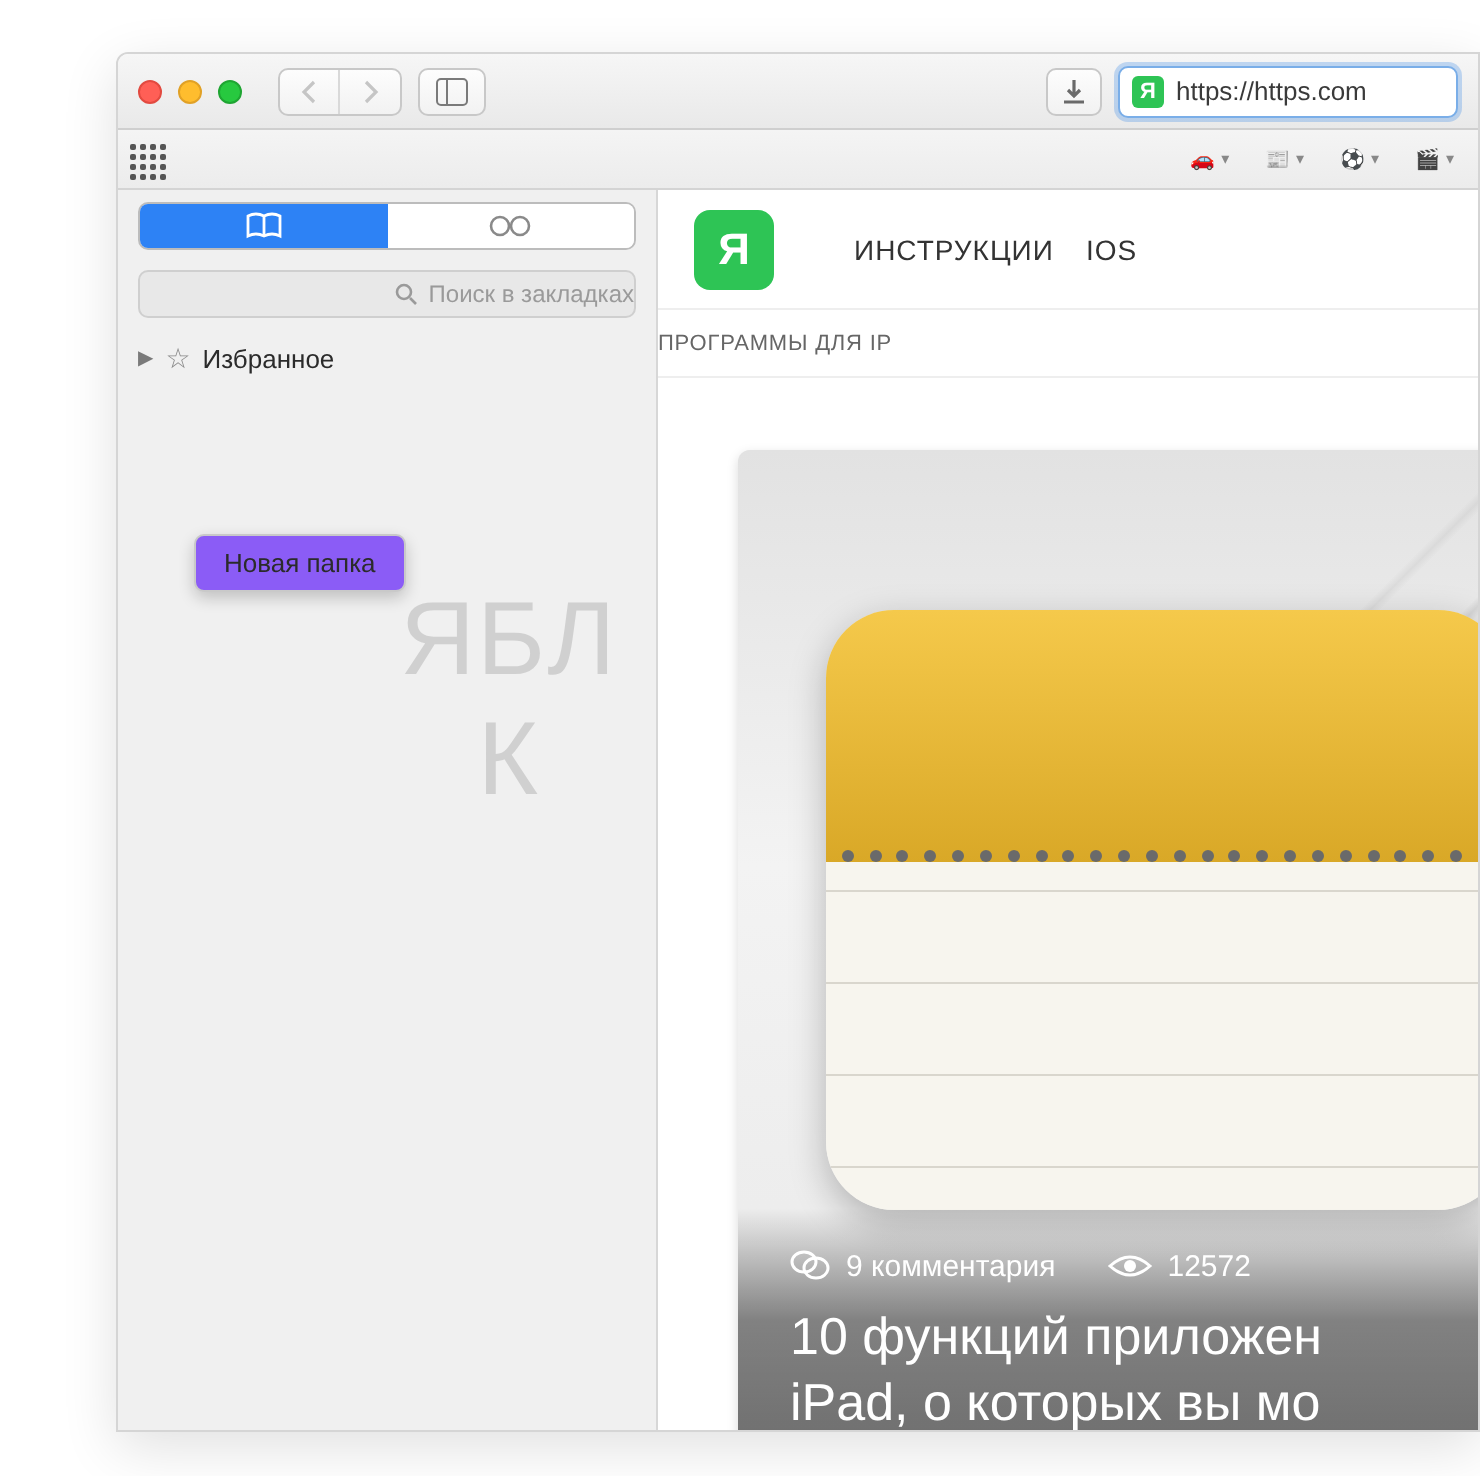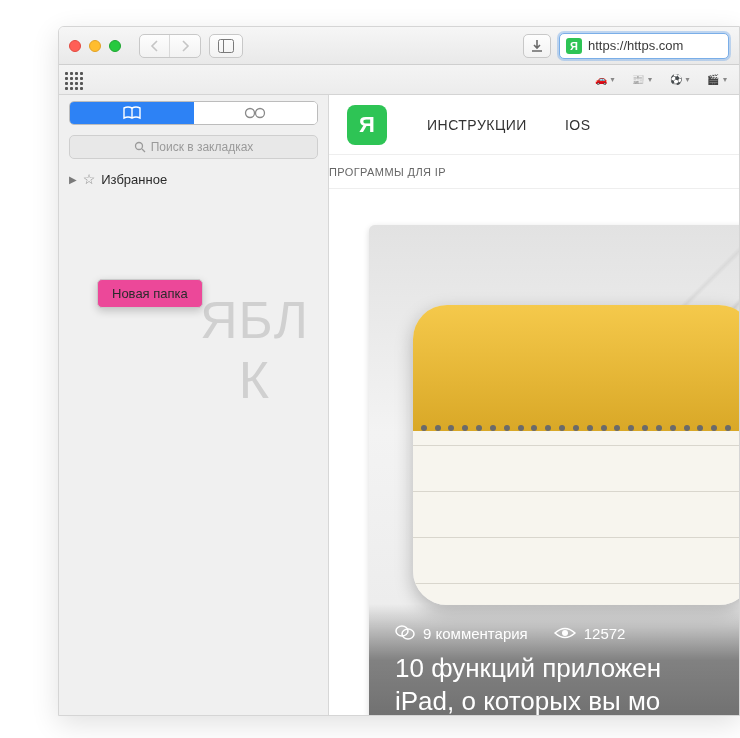--- a/index.html
+++ b/index.html
@@ -127,34 +127,34 @@
   }
   .view-seg .half{flex:1;display:flex;align-items:center;justify-content:center;}
   .view-seg .active{background:#2d82f5;color:#fff;}
   .view-seg .inactive{background:#fff;color:#8a8a8a;}
   .search-bm {
     margin: 2px 10px 8px 10px;
     height: 24px;
     border:1px solid #cfcfcf;
     border-radius:5px;
     background:#e8e8e8;
-    display:flex;align-items:center;justify-content:center;gap:5px;
+    display:flex;align-items:center;justify-content:flex-end;gap:5px;
     color:#9a9a9a;font-size:12px;
   }
   .fav-row {
     display:flex;align-items:center;gap:6px;
     padding: 4px 10px;
     font-size:13px;color:#2b2b2b;
   }
   .fav-row .disc{font-size:10px;color:#7a7a7a;}
   .star{color:#8a8a8a;font-size:14px;}
   .ctx-menu {
     position:absolute;
-    left: 38px; top: 184px;
-    background:#ec4899;
+    left: 38px; top: 172px;
+    background:#8b5cf6;
     border:1px solid #c9c9c9;
     border-radius:5px;
     padding:6px 14px;
     font-size:13px;
     color:#2b2b2b;
     box-shadow:0 3px 8px rgba(0,0,0,0.2);
   }
   .main {
     flex:1;
     background:#fff;
@@ -164,21 +164,21 @@
   .header-bar{
     height:60px;
     display:flex;align-items:center;
     padding-left:18px;gap:40px;
     border-bottom:1px solid #eee;
   }
   .logo {
     width:40px;height:40px;border-radius:8px;background:#2ec455;
     display:flex;align-items:center;justify-content:center;color:#fff;font-weight:800;font-size:22px;
   }
-  .nav-links{display:flex;gap:38px;}
+  .nav-links{display:flex;gap:16px;}
   .nav-link{font-size:14px;letter-spacing:0.5px;color:#333;font-weight:500;}
   .subheader{
     height:34px;display:flex;align-items:center;
     padding-right:0;
     font-size:11px;letter-spacing:0.4px;color:#666;
     border-bottom:1px solid #eee;
   }
   .article-card{
     position:absolute;
     left:40px; top:130px;

